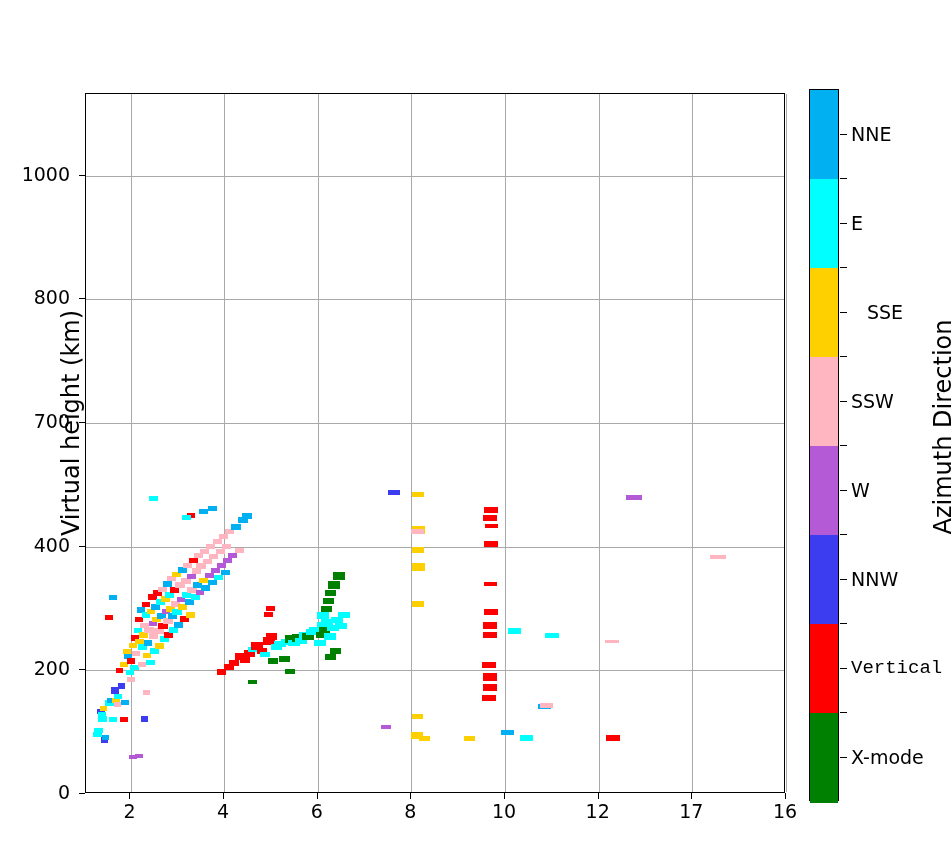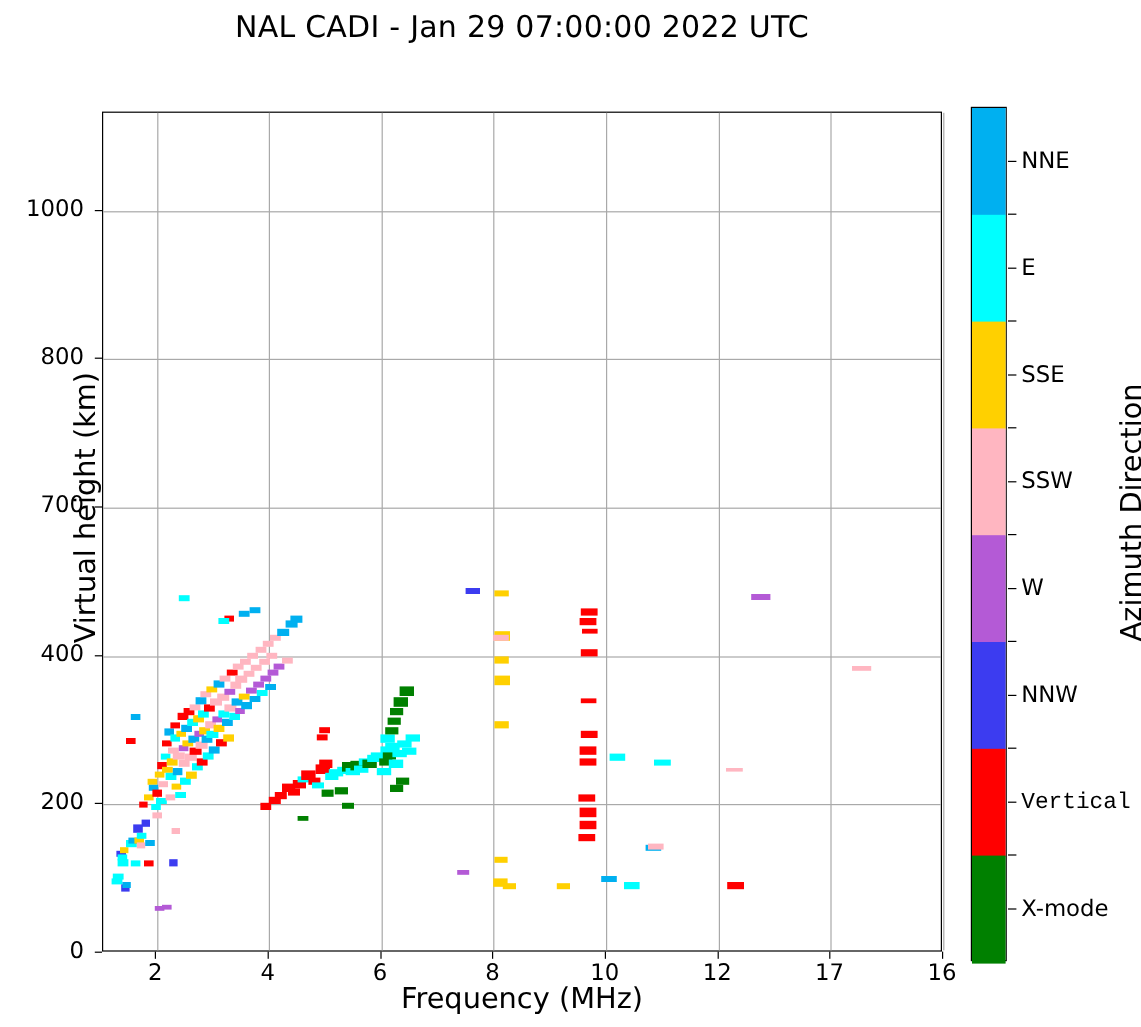--- a/index.html
+++ b/index.html
@@ -54,21 +54,20 @@
   .cbar-title{
     position:absolute;left:778px;top:413px;width:330px;text-align:center;
     font-size:24px;color:#000;transform:rotate(-90deg);transform-origin:center center;
   }
 </style>
 </head>
 <body>
 
 <div id="root">
 
-  <div class="title">NAL CADI - Jan 29 07:00:00 2022 UTC</div>
 
   <div id="plot">
     <div id="grid">
         <div class="gl-v" style="left: 44.5px;"></div>
         <div class="gl-v" style="left: 138.1px;"></div>
         <div class="gl-v" style="left: 231.8px;"></div>
         <div class="gl-v" style="left: 325.4px;"></div>
         <div class="gl-v" style="left: 419.1px;"></div>
         <div class="gl-v" style="left: 512.7px;"></div>
         <div class="gl-v" style="left: 606.4px;"></div>
@@ -316,40 +315,39 @@
       <div class="tick-y" style="top: 545.65px;"></div>
       <div class="tl-y" style="top: 533.65px; left: 10px;">400</div>
       <div class="tick-y" style="top: 421.975px;"></div>
       <div class="tl-y" style="top: 409.975px; left: 10px;">700</div>
       <div class="tick-y" style="top: 298.3px;"></div>
       <div class="tl-y" style="top: 286.3px; left: 10px;">800</div>
       <div class="tick-y" style="top: 174.625px;"></div>
       <div class="tl-y" style="top: 162.625px; left: 10px;">1000</div>
     </div>
 
-  <div class="xlabel">Frequency (MHz)</div>
   <div class="ylabel">Virtual height (km)</div>
 
   <div id="cbar">
       <div class="cseg" style="top: 0px; height: 89.5px; background: rgb(0, 176, 240);"></div>
       <div class="cseg" style="top: 89px; height: 89.5px; background: rgb(0, 255, 255);"></div>
       <div class="cseg" style="top: 178px; height: 89.5px; background: rgb(255, 208, 0);"></div>
       <div class="cseg" style="top: 267px; height: 89.5px; background: rgb(255, 182, 193);"></div>
       <div class="cseg" style="top: 356px; height: 89.5px; background: rgb(180, 90, 214);"></div>
       <div class="cseg" style="top: 445px; height: 89.5px; background: rgb(60, 60, 240);"></div>
       <div class="cseg" style="top: 534px; height: 89.5px; background: rgb(255, 0, 0);"></div>
       <div class="cseg" style="top: 623px; height: 89.5px; background: rgb(0, 128, 0);"></div>
     </div>
   <div id="cbar-marks">
       <div class="ctick" style="top: 133.5px;"></div>
       <div class="clabel" style="top: 133.5px;">NNE</div>
       <div class="ctick" style="top: 222.5px;"></div>
       <div class="clabel" style="top: 222.5px;">E</div>
       <div class="ctick" style="top: 311.5px;"></div>
-      <div class="clabel" style="top: 311.5px;">SSE</div>
+      <div class="clabel" style="top: 311.5px; margin-left: 16px;">SSE</div>
       <div class="ctick" style="top: 400.5px;"></div>
       <div class="clabel" style="top: 400.5px;">SSW</div>
       <div class="ctick" style="top: 489.5px;"></div>
       <div class="clabel" style="top: 489.5px;">W</div>
       <div class="ctick" style="top: 578.5px;"></div>
       <div class="clabel" style="top: 578.5px;">NNW</div>
       <div class="ctick" style="top: 667.5px;"></div>
       <div class="clabel" style="top: 667.5px; font-family: Liberation Mono, monospace;">Vertical</div>
       <div class="ctick" style="top: 756.5px;"></div>
       <div class="clabel" style="top: 756.5px;">X-mode</div>

